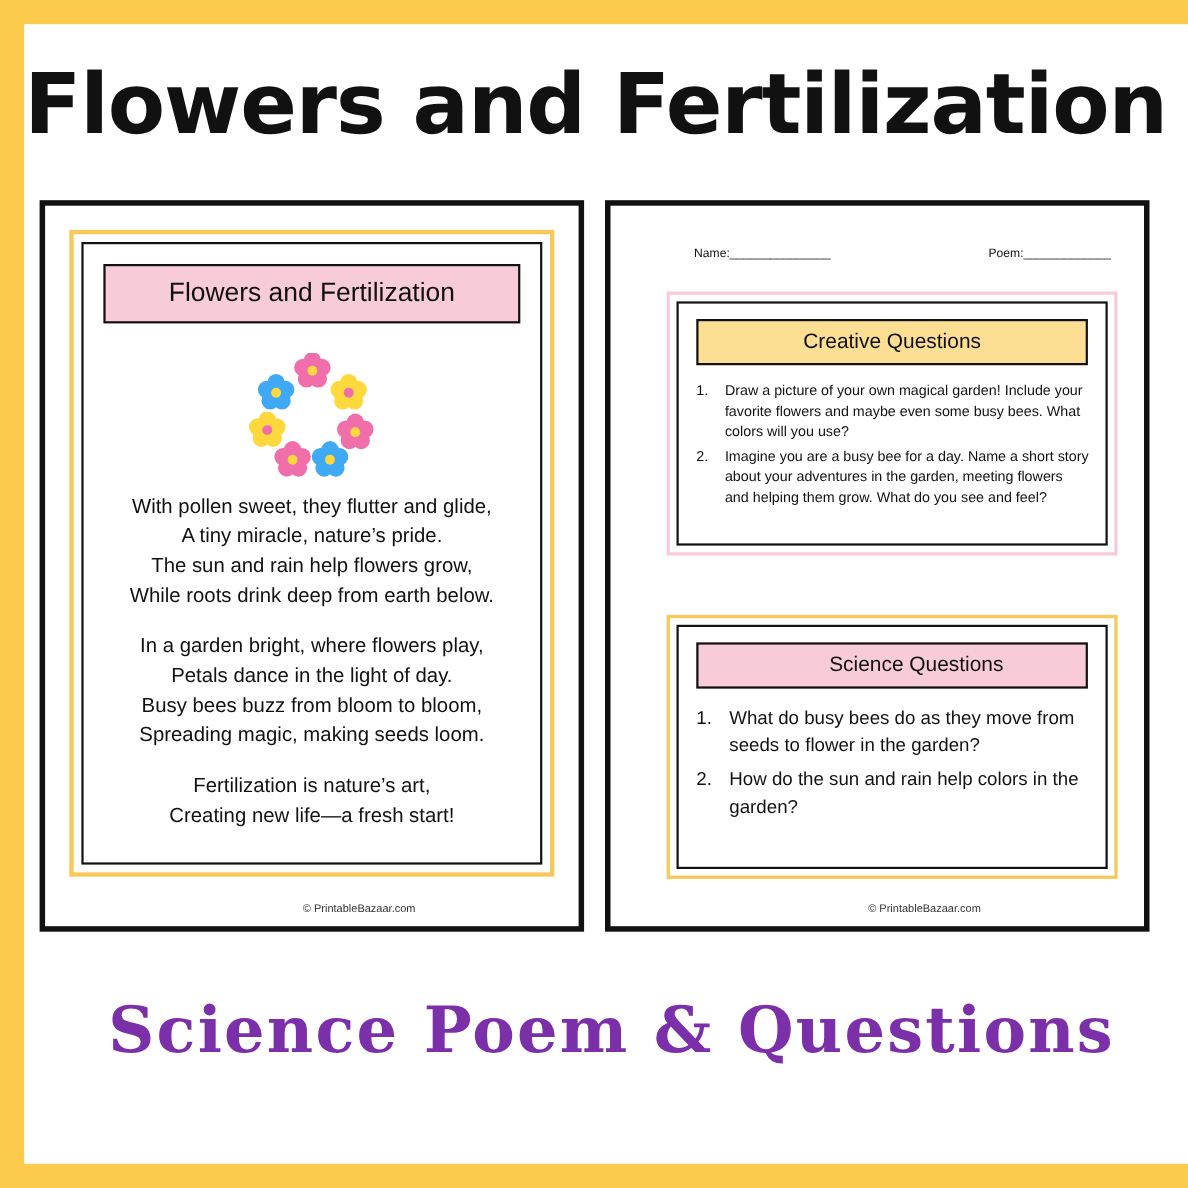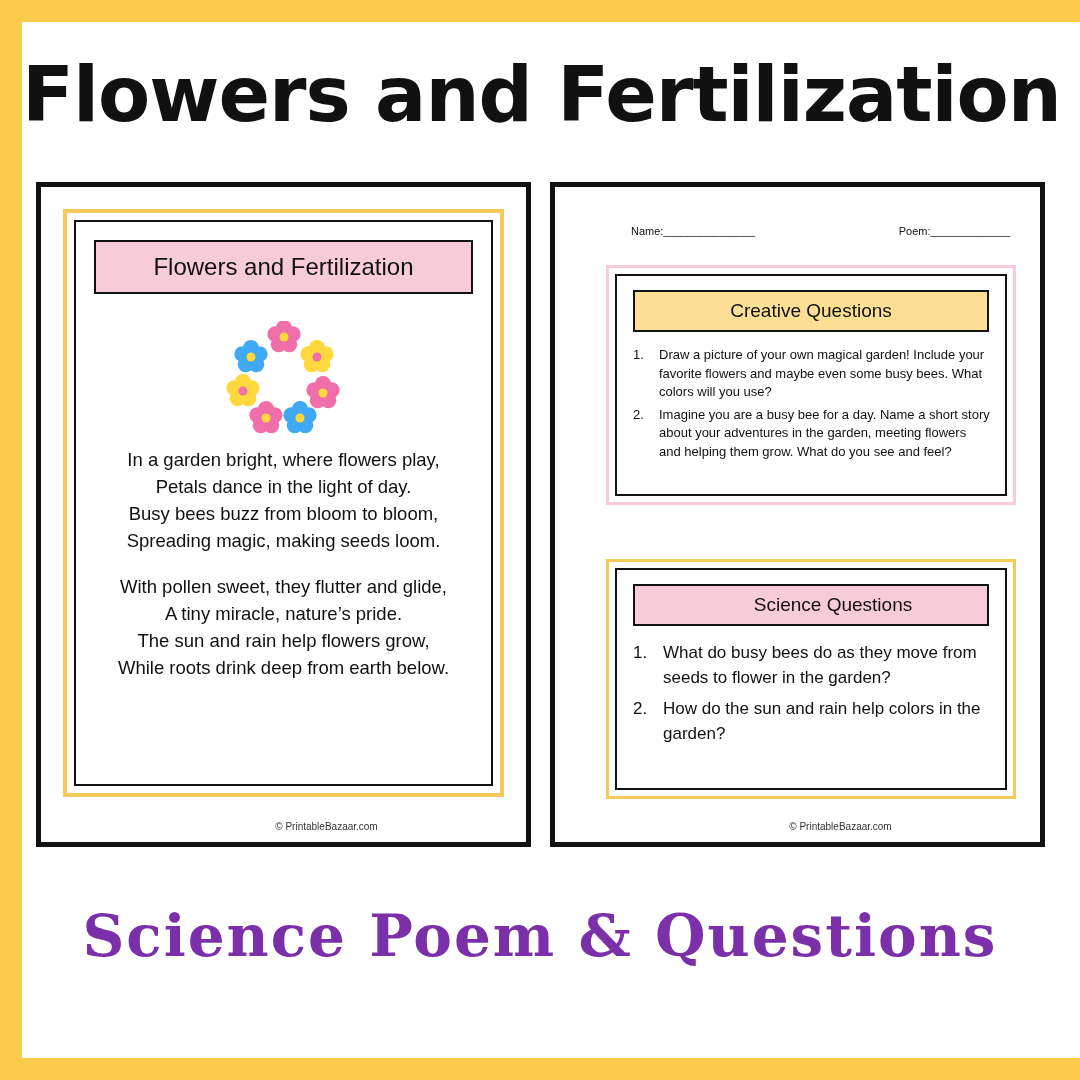--- a/index.html
+++ b/index.html
@@ -200,21 +200,21 @@
     text-align: left;
   }
   .qtext { flex: 1 1 auto; }
   .qlist-creative { font-size: 13px; line-height: 18.5px; }
   .qlist-science { font-size: 17px; line-height: 25px; }
   .qlist-science .qnum { width: 30px; flex: 0 0 30px; }
   .qlist-science li { margin-bottom: 6px; }
   
   .subtitle {
     position: absolute;
-    left: 0;
+    left: 16px;
     top: 880px;
     width: 1036px;
     text-align: center;
     font-family: "DejaVu Serif", serif;
     font-weight: bold;
     font-size: 58px;
     color: #7B2FA8;
     letter-spacing: 2px;
     white-space: nowrap;
   }
@@ -302,28 +302,30 @@
               </g>
 
               <g transform="translate(60,58) scale(0.45)">
                 <circle cx="0" cy="0" r="0" fill="none"></circle>
               </g>
             </g>
           </svg>
         </div>
 
         <div class="poem-body">
+          <div class="poem-stanza" style="white-space:pre-line">With pollen sweet, they flutter and glide,
+A tiny miracle, nature’s pride.
+The sun and rain help flowers grow,
+While roots drink deep from earth below.</div>
           <div class="poem-stanza" style="white-space:pre-line">In a garden bright, where flowers play,
 Petals dance in the light of day.
 Busy bees buzz from bloom to bloom,
 Spreading magic, making seeds loom.</div>
-          <div class="poem-stanza" style="white-space:pre-line">With pollen sweet, they flutter and glide,
-A tiny miracle, nature’s pride.
-The sun and rain help flowers grow,
-While roots drink deep from earth below.</div>
+          <div class="poem-stanza" style="white-space:pre-line">Fertilization is nature’s art,
+Creating new life—a fresh start!</div>
         </div>
 
       </div>
     </div>
     <div class="credit">© PrintableBazaar.com</div>
   </div>
 
   <div class="sheet sheet-right">
 
     <div class="name-date-row">

